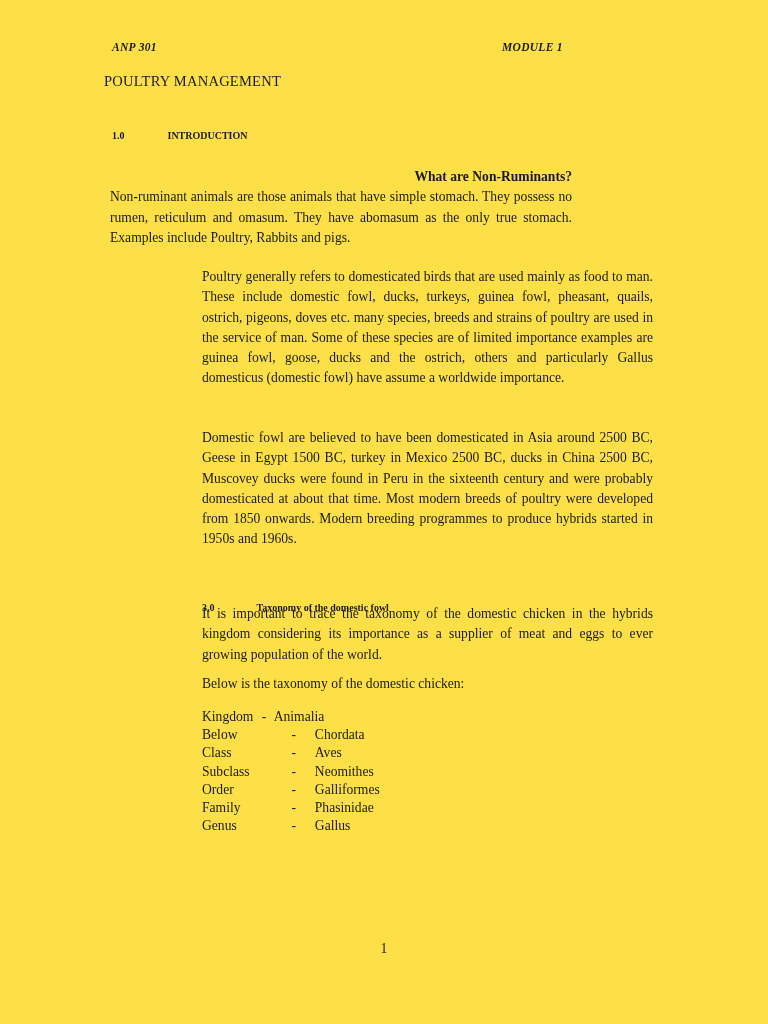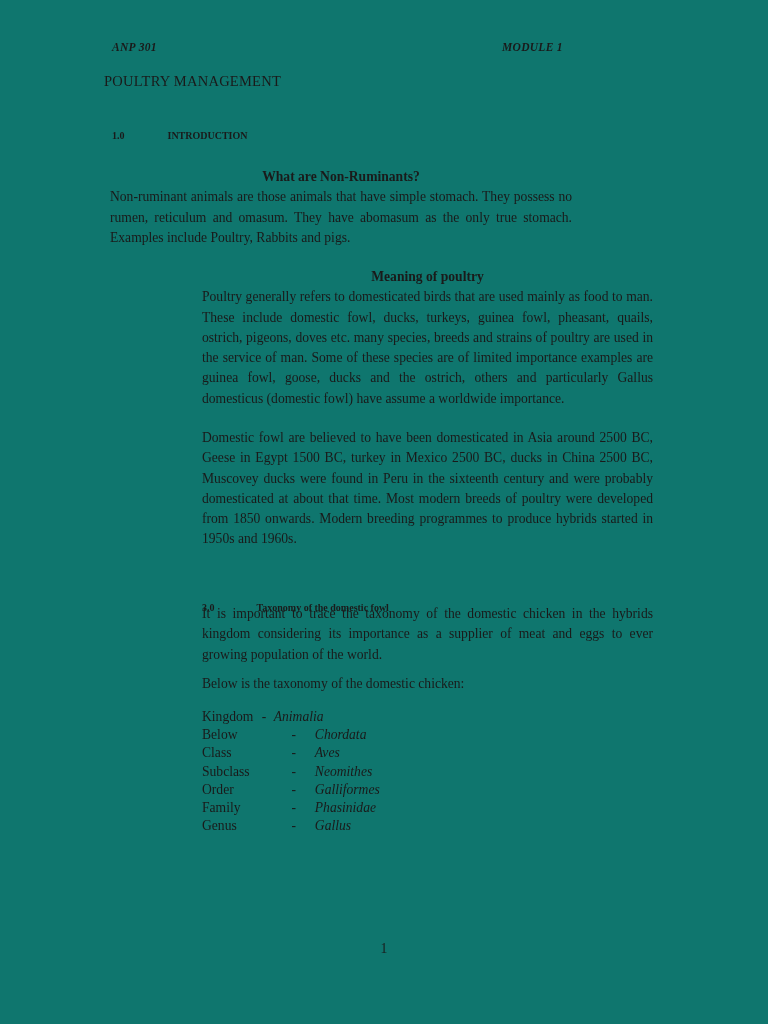--- a/index.html
+++ b/index.html
@@ -11,21 +11,21 @@
   body {
     font-family: "Liberation Serif", "DejaVu Serif", serif;
     color: #1a1a1a;
     -webkit-font-smoothing: antialiased;
   }
   .page {
     position: relative;
     width: 768px;
     height: 1024px;
     margin: 0 auto;
-    background: #0f766e;
+    background: #fde047;
     overflow: hidden;
   }
 
   
   .runhead {
     position: absolute;
     top: 41px;
     left: 0;
     width: 768px;
     height: 16px;
@@ -66,21 +66,21 @@
   .block {
     position: absolute;
     font-size: 13.6px;
     line-height: 20.3px;
     text-align: justify;
     text-justify: inter-word;
   }
   .block p { margin: 0; }
   .subhead {
     font-weight: bold;
-    text-align: center;
+    text-align: right;
   }
 
   
   #block-nonrum {
     top: 167px;
     left: 110px;
     width: 462px;
   }
 
   
@@ -97,21 +97,21 @@
     font-size: 13.6px;
     line-height: 18.2px;
   }
   .tax-row {
     display: block;
     white-space: nowrap;
     height: 18.2px;
   }
   .tax-row .rank { display: inline-block; width: 86px; }
   .tax-row .dash { display: inline-block; width: 20px; }
-  .tax-row .name { display: inline-block; font-style: italic; }
+  .tax-row .name { display: inline-block; }
   
   .tax-row.inline .rank { width: auto; }
   .tax-row.inline .dash { width: auto; padding: 0 4px 0 5px; }
 
   
   .page-number {
     position: absolute;
     top: 941px;
     left: 0;
     width: 768px;
@@ -135,21 +135,20 @@
     <span class="num">1.0</span>
     <span class="ttl">INTRODUCTION</span>
   </div>
 
   <div class="block" id="block-nonrum">
     <p class="subhead">What are Non-Ruminants?</p>
     <p>Non-ruminant animals are those animals that have simple stomach. They possess no rumen, reticulum and omasum. They have abomasum as the only true stomach. Examples include Poultry, Rabbits and pigs.</p>
   </div>
 
   <div class="block" id="block-meaning">
-    <p class="subhead">Meaning of poultry</p>
     <p>Poultry generally refers to domesticated birds that are  used mainly  as food to man. These include domestic fowl, ducks, turkeys, guinea fowl, pheasant, quails, ostrich, pigeons, doves etc. many species, breeds and strains of poultry are  used in the service of man. Some of these species are of limited importance examples are guinea fowl, goose, ducks and the ostrich, others and particularly Gallus domesticus (domestic fowl) have assume a worldwide importance.</p>
   </div>
 
   <div class="block" id="block-domestic">
     <p>Domestic fowl are believed to have been domesticated in Asia around 2500 BC, Geese in Egypt 1500 BC, turkey in Mexico 2500 BC, ducks in China 2500 BC, Muscovey ducks were found in Peru in the sixteenth century and were probably domesticated at about  that  time.  Most modern breeds of poultry were developed from 1850 onwards. Modern breeding programmes to produce hybrids started in 1950s and 1960s.</p>
   </div>
 
   <div class="sec-head" id="sec-3">
     <span class="num">3.0</span>
     <span class="ttl">Taxonomy of the domestic fowl</span>

